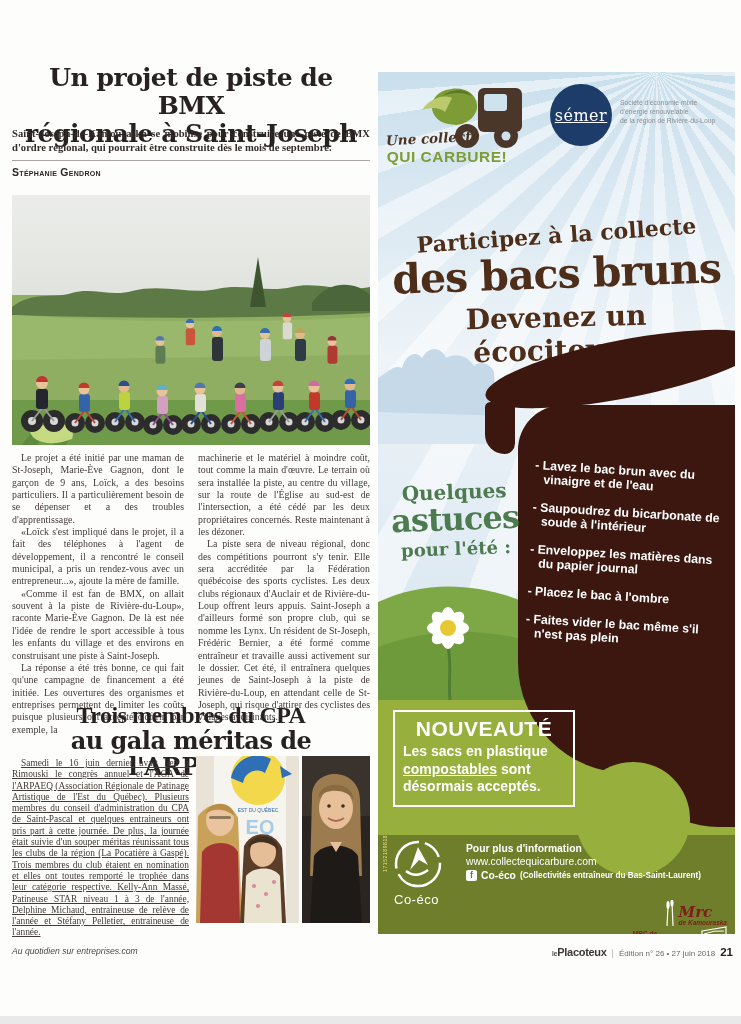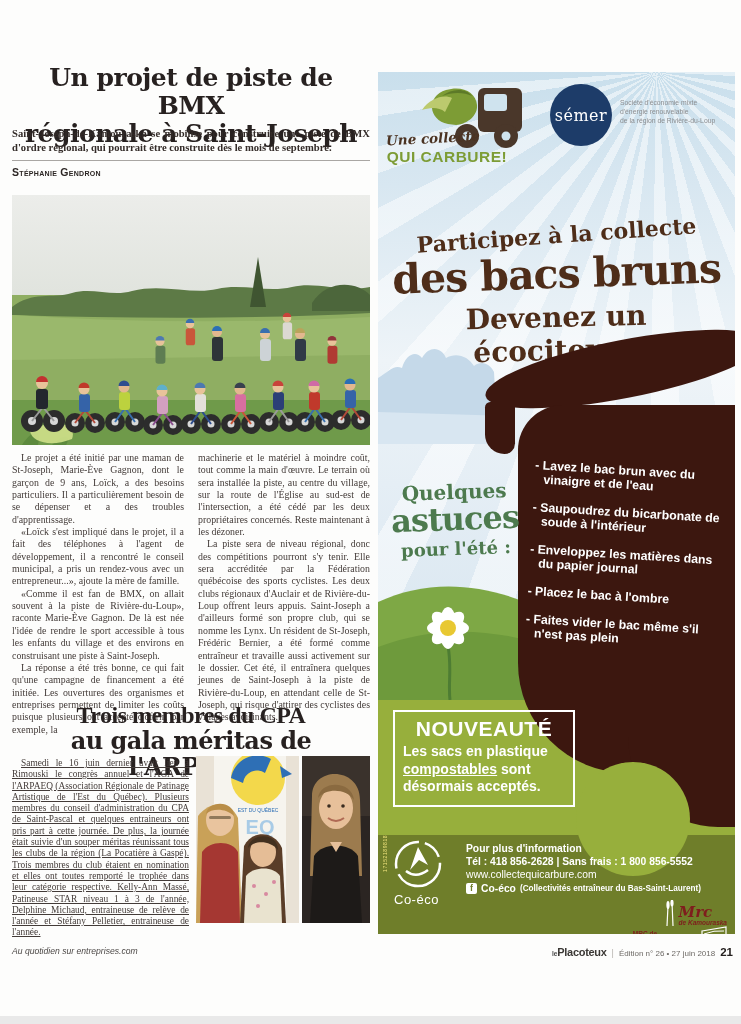--- a/index.html
+++ b/index.html
@@ -35,21 +35,21 @@
       linear-gradient(180deg,#c9dfec 0%,#d8e7f1 18%,#eef4f8 46%,#e2ecf4 72%,#d6e5ef 100%);}
   .ad-green{left:0;top:628px;width:357px;height:135px;background:#97af3c;}
   .ad-olive{left:0;top:763px;width:357px;height:99px;background:#6f7e2a;}
 
   .collecte1{font-family:"DejaVu Serif",serif;font-style:italic;font-weight:bold;
              font-size:13.5px;color:#4b3322;transform:rotate(-3deg);}
   .collecte2{font-weight:bold;font-size:15.5px;color:#7d9c35;letter-spacing:.5px;
              font-family:"Liberation Sans",sans-serif;}
   .semer-circle{width:62px;height:62px;border-radius:50%;background:#1d3c69;
                 display:flex;align-items:center;justify-content:center;}
-  .semer-name{font-family:"DejaVu Serif",serif;font-size:16px;color:#fff;letter-spacing:.5px;}
+  .semer-name{font-family:"DejaVu Serif",serif;font-size:16px;color:#fff;letter-spacing:.5px;text-decoration:underline;}
   .semer-desc{font-size:6.8px;line-height:9px;color:#8b8d90;}
 
   .headline{width:357px;text-align:center;font-family:"DejaVu Serif",serif;font-weight:bold;color:#4e2d19;}
   .hl1{font-size:22px;transform:rotate(-4deg);}
   .hl2{font-size:41px;letter-spacing:-1px;transform:rotate(-2deg);margin-top:2px;}
   .hl3{font-size:28px;transform:rotate(-1.5deg);margin-top:3px;}
 
   .astuces{width:146px;text-align:center;color:#4d7a4e;font-family:"DejaVu Serif",serif;
            font-weight:bold;transform:rotate(-2deg);}
   .as1{font-size:20px;}
@@ -397,21 +397,20 @@
 
     <svg class="abs" style="left:14px;top:765px;" width="52" height="54" viewBox="0 0 52 54">
       <circle cx="26" cy="27" r="22" fill="none" stroke="#fff" stroke-width="2.5" stroke-dasharray="58 6 40 6 20 6"></circle>
       <path d="M26,10 L36,28 L27,23 L18,33 Z" fill="#fff"></path>
       <path d="M14,34 q10,8 22,-1" stroke="#fff" stroke-width="2.5" fill="none"></path>
     </svg>
     <div class="abs coeco-label" style="left:16px;top:820px;">Co-éco</div>
 
     <div class="abs contact" style="left:88px;top:770px;width:262px;">
       <div class="c1">Pour plus d'information</div>
-      <div class="c2">Tél : 418 856-2628 | Sans frais : 1 800 856-5552</div>
       <div class="c3">www.collectequicarbure.com</div>
       <div class="fb-row">
         <span class="fb-icon">f</span>
         <span class="fb-name">Co-éco</span>
         <span class="fb-desc">(Collectivités entraîneur du Bas-Saint-Laurent)</span>
       </div>
     </div>
 
     <div class="abs partners" style="left:8px;top:828px;width:341px;">
       <div class="partner">

